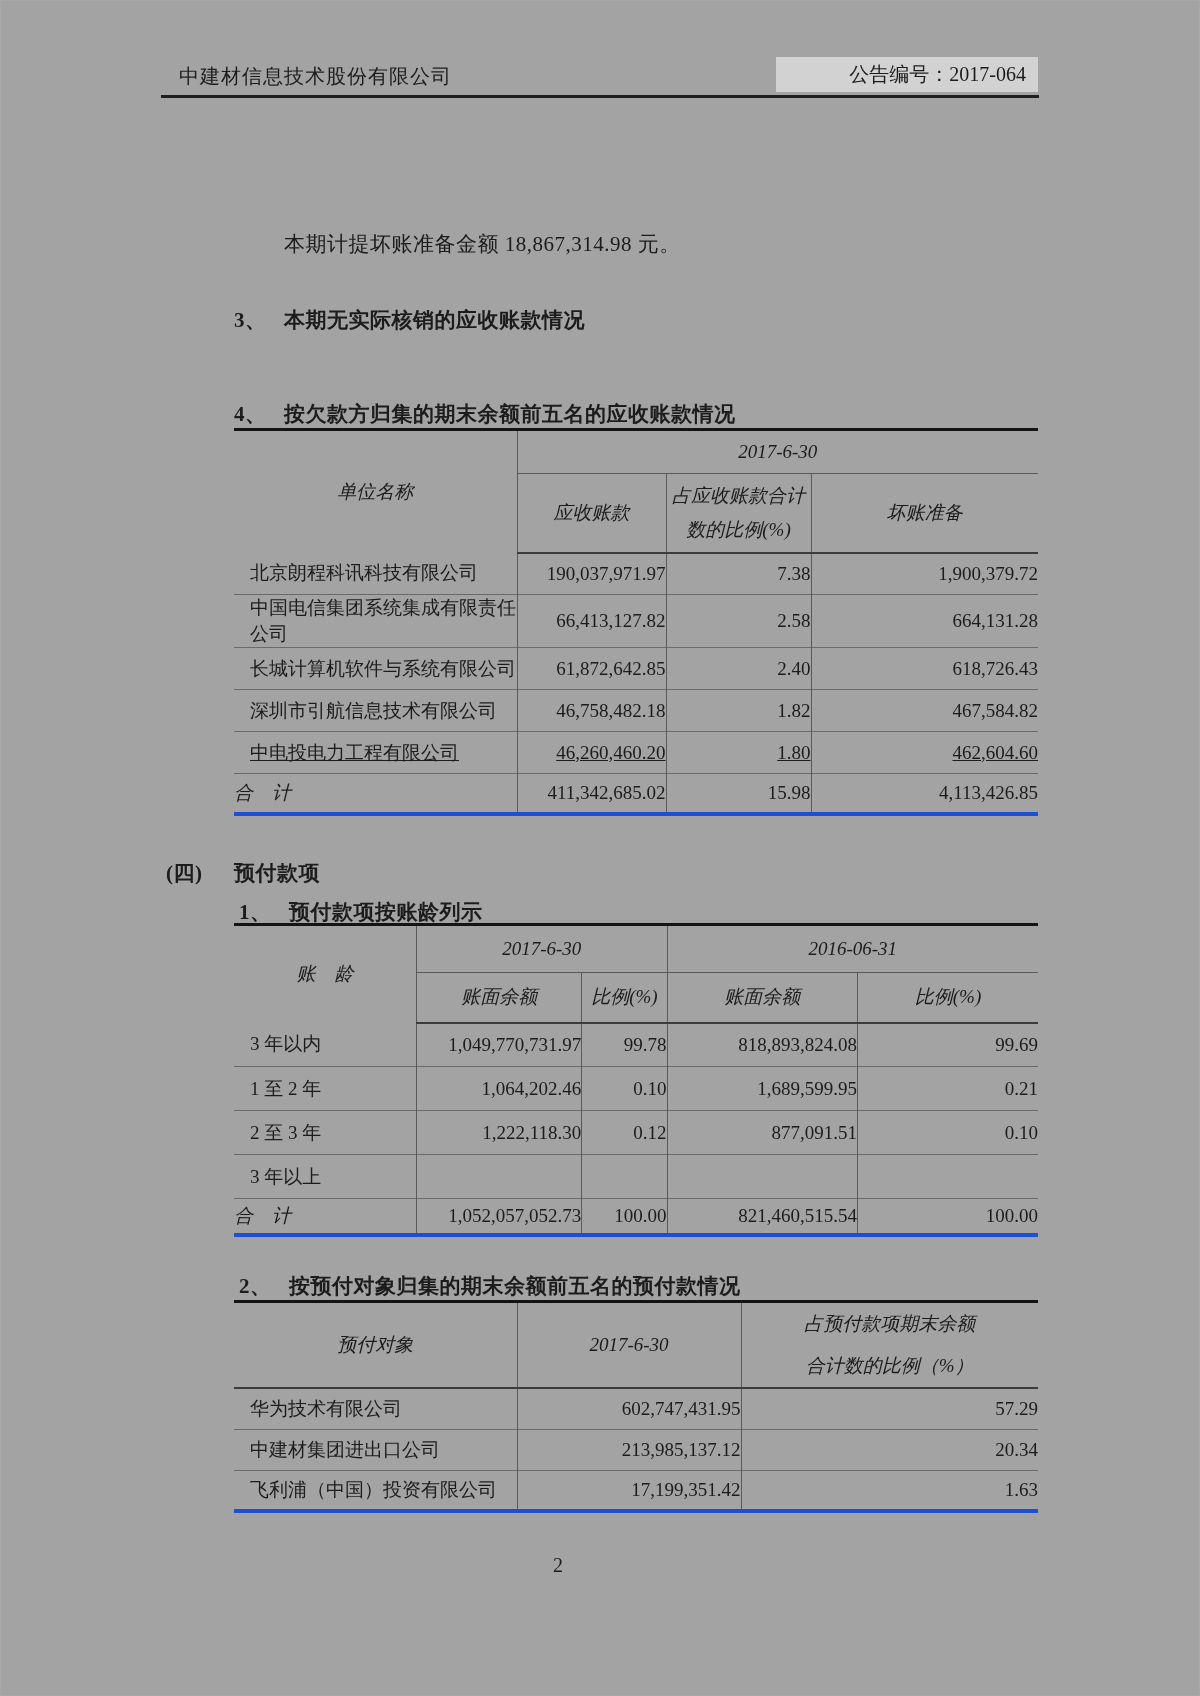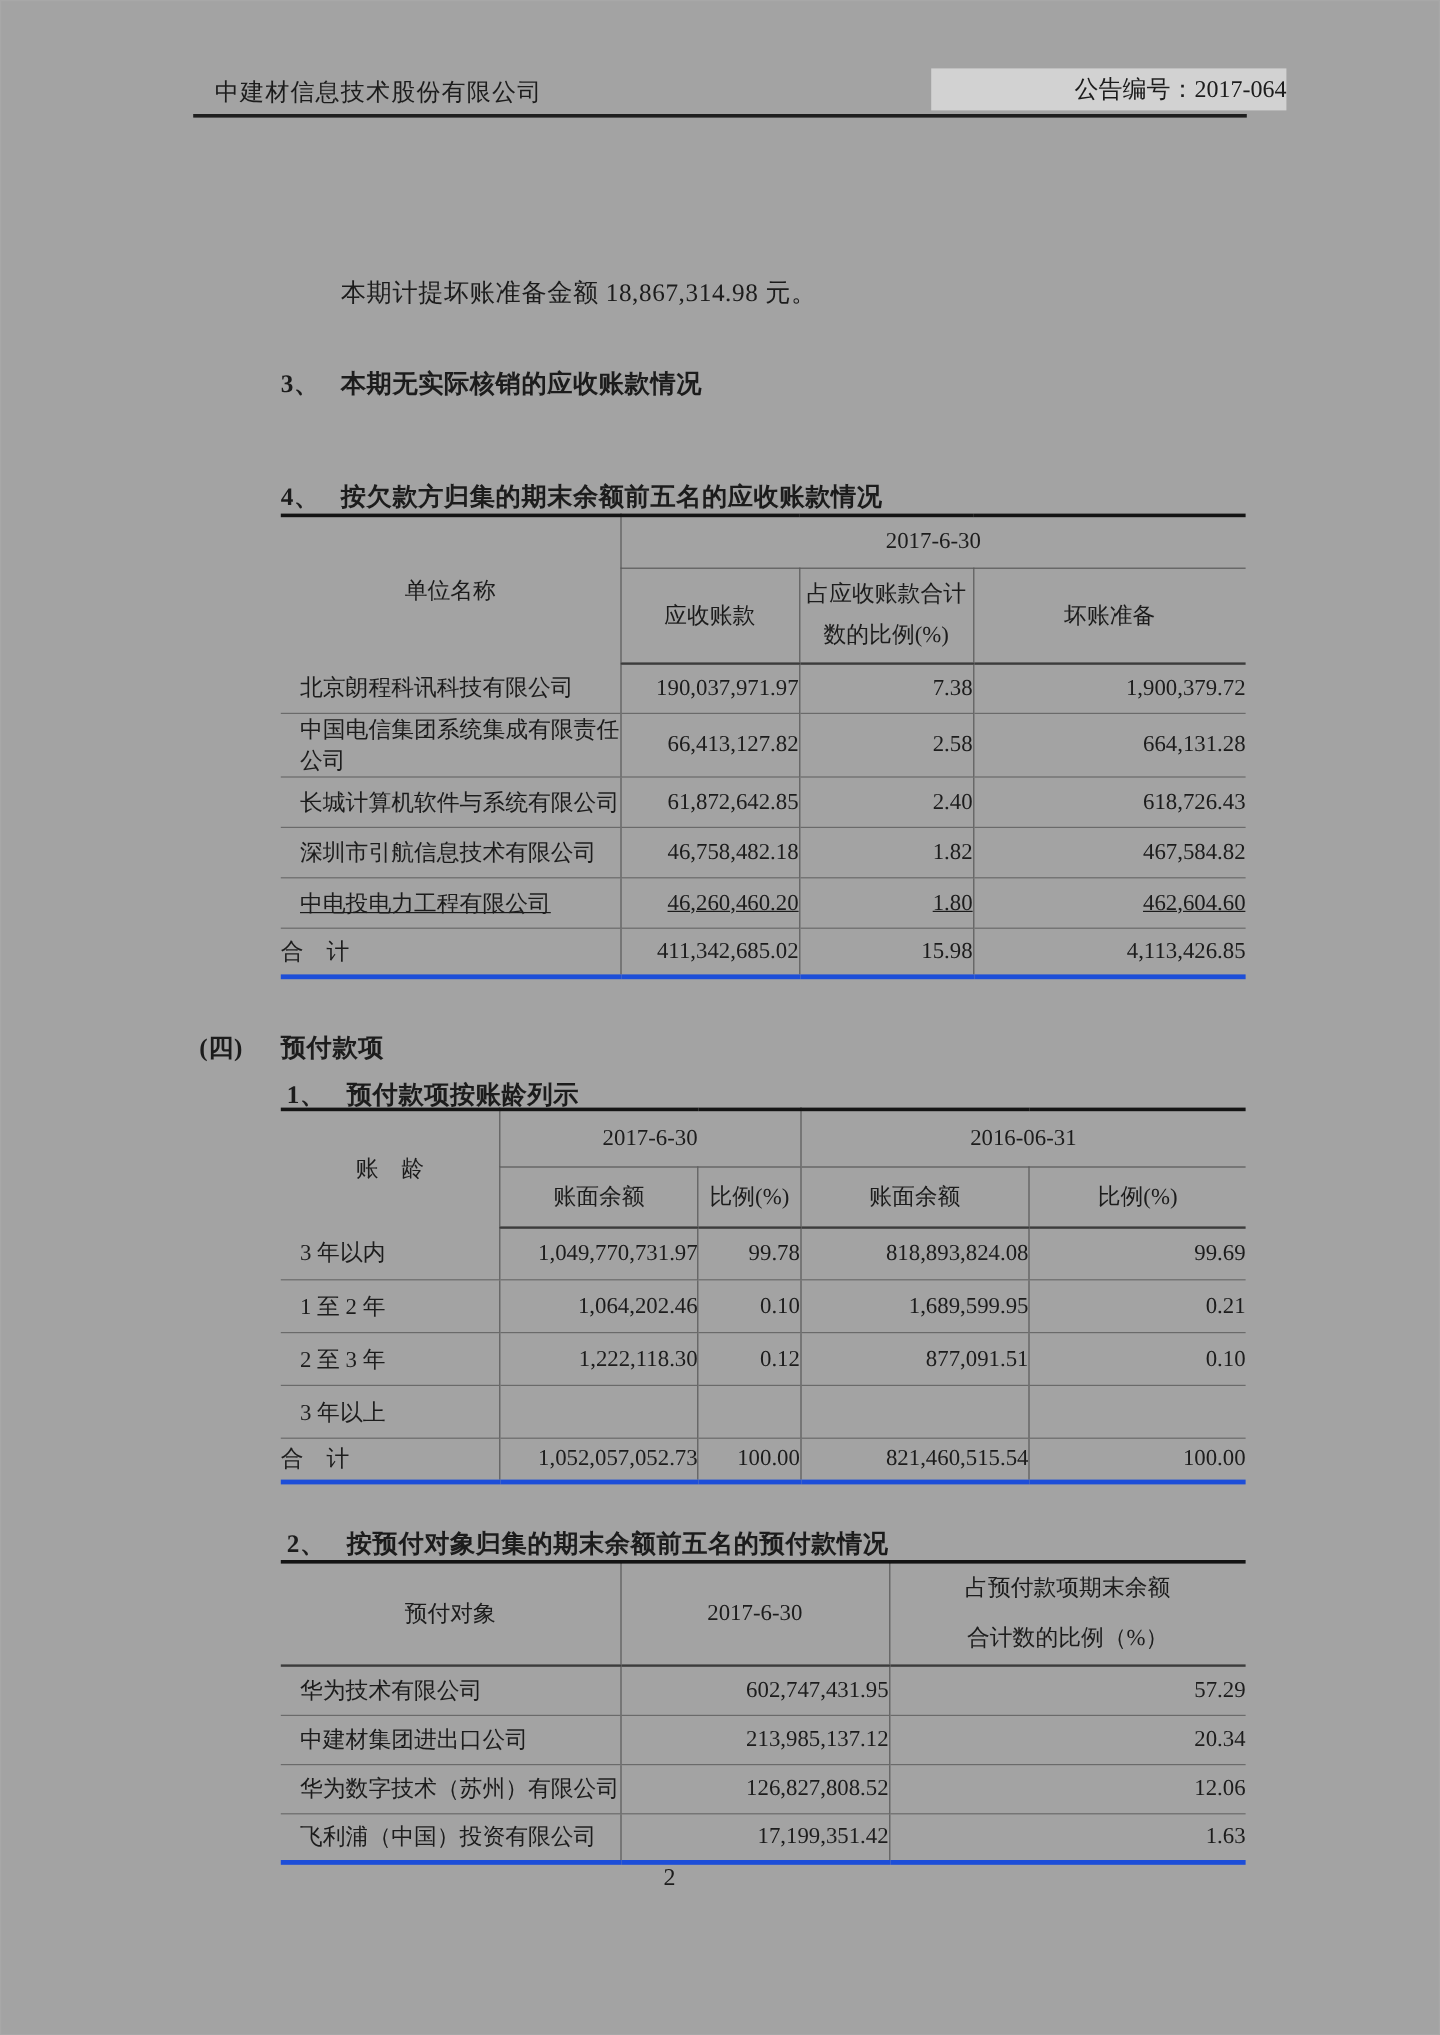--- a/index.html
+++ b/index.html
@@ -5,33 +5,33 @@
   html,body{margin:0;padding:0;background:#e8e8e8;}
   .page{
     position:relative;width:1200px;height:1696px;margin:0 auto;
     background:#a3a3a3;border:1px solid #a8a8a8;box-sizing:border-box;
     font-family:"Liberation Serif","DejaVu Serif",serif;color:#1c1c1c;
     overflow:hidden;
   }
   .abs{position:absolute;}
   
   .company{left:178px;top:62px;font-size:20px;letter-spacing:1px;}
-  .notice-box{left:775px;top:56px;width:296px;height:35px;background:#d2d2d2;
-    display:flex;align-items:center;justify-content:flex-end;padding-right:0;box-sizing:border-box;}
+  .notice-box{left:775px;top:56px;width:262px;height:35px;background:#d2d2d2;
+    display:flex;align-items:center;justify-content:flex-end;padding-right:12px;box-sizing:border-box;}
   .notice-box span{font-size:20px;}
   .header-rule{left:160px;top:94px;width:878px;height:3px;background:#1f1f1f;}
   
   .h-num{display:inline-block;width:50px;font-weight:700;}
   .heading{font-size:21px;font-weight:700;letter-spacing:0.5px;white-space:nowrap;}
   .body-text{font-size:21px;letter-spacing:0.5px;white-space:nowrap;}
   
   table.t{border-collapse:collapse;table-layout:fixed;position:absolute;
     font-size:19px;color:#1c1c1c;}
   table.t td,table.t th{padding:0;font-weight:400;vertical-align:middle;overflow:hidden;}
-  .t .c{}
+  .t .c{font-style:italic;}
   .t .l{text-align:left;padding-left:16px;box-sizing:border-box;}
   .t .r{text-align:right;box-sizing:border-box;}
   .t1{left:233px;top:427px;width:804px;border-top:3px solid #141414;}
   .t2{left:233px;top:922px;width:804px;border-top:3px solid #141414;}
   .t3{left:233px;top:1299px;width:804px;border-top:3px solid #141414;}
   .vl{border-left:1px solid #5a5a5a;}
   .rl{border-top:1px solid #6a6a6a;}
   .hb td,.hb th{border-bottom:2px solid #3c3c3c;}
   .gb{border-bottom:1px solid #5a5a5a;}
   .thick-bottom td{border-bottom:4px solid #1d4ed8;}
@@ -209,25 +209,20 @@
     <tr style="height:41px;">
       <td class="l">华为技术有限公司</td>
       <td class="r vl pr16">602,747,431.95</td>
       <td class="r vl pr16">57.29</td>
     </tr>
     <tr style="height:41px;">
       <td class="l rl">中建材集团进出口公司</td>
       <td class="r vl rl pr16">213,985,137.12</td>
       <td class="r vl rl pr16">20.34</td>
     </tr>
-    <tr style="height:41px;">
-      <td class="l rl">华为数字技术（苏州）有限公司</td>
-      <td class="r vl rl pr16">126,827,808.52</td>
-      <td class="r vl rl pr16">12.06</td>
-    </tr>
     <tr class="thick-bottom" style="height:41px;">
       <td class="l rl">飞利浦（中国）投资有限公司</td>
       <td class="r vl rl pr16">17,199,351.42</td>
       <td class="r vl rl pr16">1.63</td>
     </tr>
   </tbody>
     </table>
 
   <div class="abs pagenum">2</div>
 

